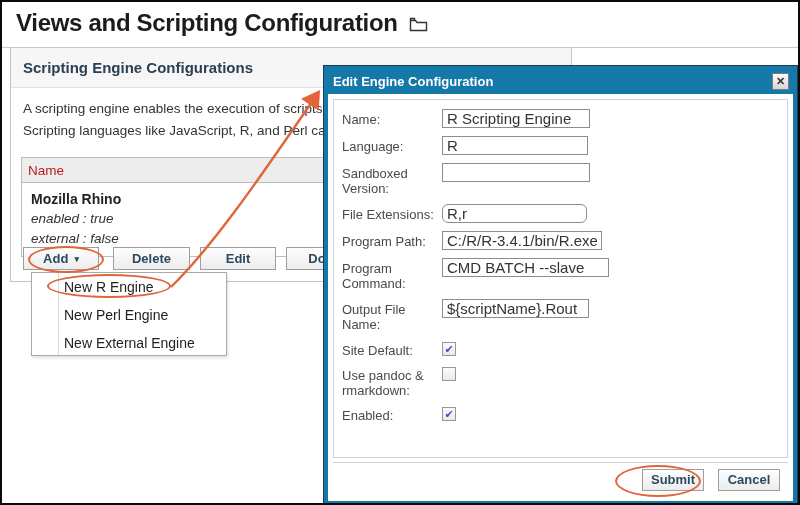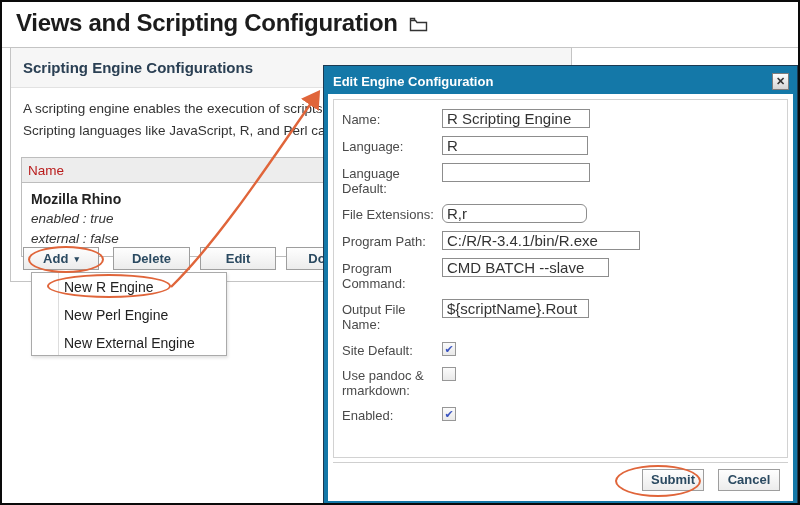--- a/index.html
+++ b/index.html
@@ -139,30 +139,30 @@
       <div class="form-panel">
           <div class="frow">
             <div class="flabel">Name:</div>
             <input class="tinput" type="text" aria-label="Name:" value="R Scripting Engine" style="width: 148px;">
           </div>
           <div class="frow">
             <div class="flabel">Language:</div>
             <input class="tinput" type="text" aria-label="Language:" value="R" style="width: 146px;">
           </div>
           <div class="frow">
-            <div class="flabel">Language Default:</div>
+            <div class="flabel">Sandboxed Version:</div>
             <input class="tinput" type="text" aria-label="Language Version:" style="width: 148px;">
           </div>
           <div class="frow">
             <div class="flabel">File Extensions:</div>
             <input class="tinput" type="text" aria-label="File Extensions:" value="R,r" style="width: 145px; border-radius: 6px;">
           </div>
           <div class="frow">
             <div class="flabel">Program Path:</div>
-            <input class="tinput" type="text" aria-label="Program Path:" value="C:/R/R-3.4.1/bin/R.exe" style="width: 198px;">
+            <input class="tinput" type="text" aria-label="Program Path:" value="C:/R/R-3.4.1/bin/R.exe" style="width: 160px;">
           </div>
           <div class="frow">
             <div class="flabel">Program Command:</div>
             <input class="tinput" type="text" aria-label="Program Command:" value="CMD BATCH --slave" style="width: 167px;">
           </div>
           <div class="frow">
             <div class="flabel">Output File Name:</div>
             <input class="tinput" type="text" aria-label="Output File Name:" value="${scriptName}.Rout" style="width: 147px;">
           </div>
           <div class="frow cbrow">

